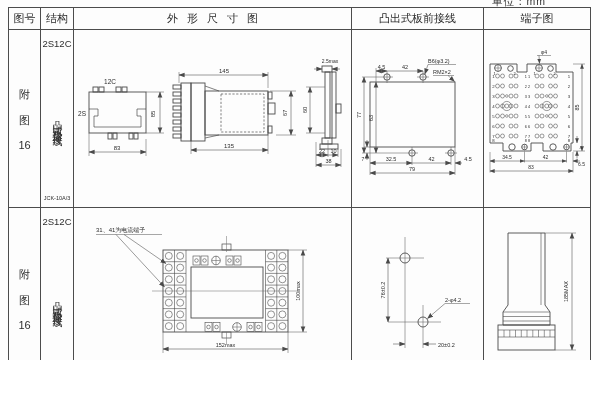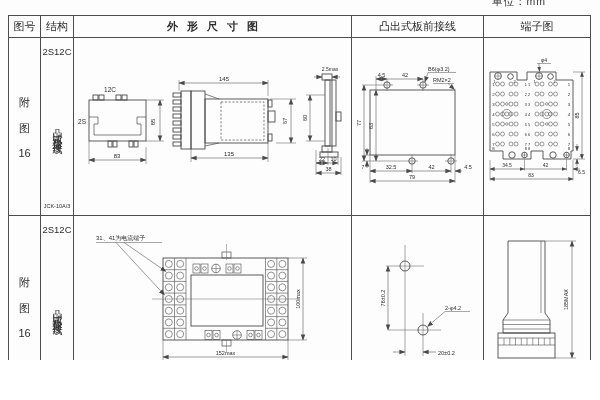--- a/index.html
+++ b/index.html
@@ -1,25 +1,25 @@
 <!DOCTYPE html>
 <html><head>
 <meta charset="utf-8">
 <style>
   html,body{margin:0;padding:0;background:#fff;}
   #stage{position:relative;width:600px;height:360px;background:#fdfdfd;overflow:hidden;
          font-family:"Liberation Sans","DejaVu Sans",sans-serif;color:#2d2d2d;}
   #unit{position:absolute;left:492px;top:-5px;font-size:10.5px;letter-spacing:1px;color:#333;}
-  #tbl{position:absolute;left:8px;top:15px;width:581px;height:382px;border:1px solid #4c4c4c;
+  #tbl{position:absolute;left:8px;top:7px;width:581px;height:382px;border:1px solid #4c4c4c;
        display:grid;grid-template-columns:32px 33px 278px 132px 106px;grid-template-rows:22px 178px 182px;}
   .cell{position:relative;overflow:hidden;border-right:1px solid #4c4c4c;border-bottom:1px solid #4c4c4c;box-sizing:border-box;}
   .cell.nr{border-right:none;}
   .cell.nb{border-bottom:none;}
   .hd{display:flex;align-items:center;justify-content:center;font-size:11px;color:#2b2b2b;}
-  .hd-sp{letter-spacing:9px;padding-left:9px;font-weight:bold;}
+  .hd-sp{letter-spacing:9px;padding-left:9px;}
   .figcell{display:flex;flex-direction:column;align-items:center;justify-content:center;gap:11px;font-size:11px;}
   .structcell{display:flex;flex-direction:column;align-items:center;justify-content:space-between;padding:8px 0 6px 0;text-align:right;}
   .model{font-size:9.5px;}
   .vtext{writing-mode:vertical-lr;text-orientation:upright;letter-spacing:2.5px;font-size:10px;line-height:1;}
   .code{font-size:5.5px;white-space:nowrap;}
   svg{display:block;stroke:#4a4a4a;stroke-width:0.9;fill:none;}
   svg text{fill:#2d2d2d;stroke:none;font-family:"Liberation Sans","DejaVu Sans",sans-serif;}
   .thin{stroke-width:0.55;stroke:#606060;}
   .dim{stroke-width:0.55;stroke:#4a4a4a;}
   .dash{stroke-dasharray:2.2,1.6;stroke-width:0.7;}

